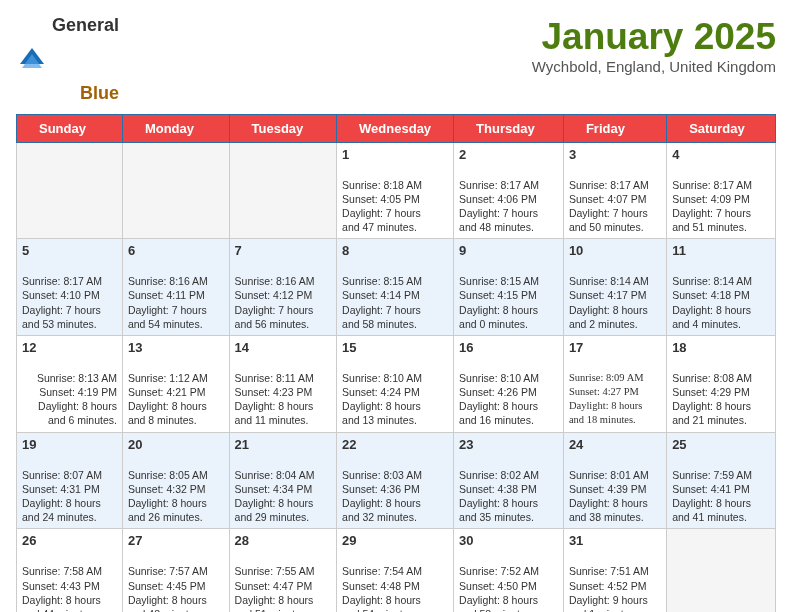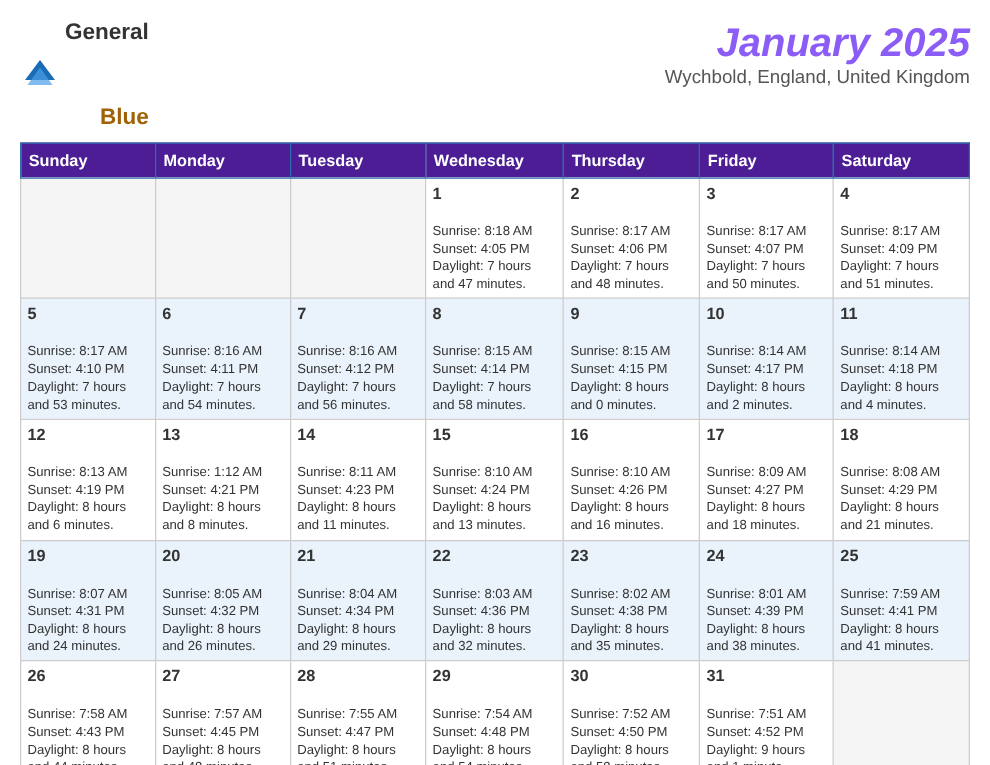--- a/index.html
+++ b/index.html
@@ -39,39 +39,38 @@
     }
     .logo-icon {
       width: 32px;
       height: 32px;
       margin-right: 4px;
     }
     .title-section {
       text-align: right;
     }
     .month-title {
-      font-size: 32px;
-      font-weight: bold;
-      color: #8b5cf6;
-      font-style: italic;
+      font-size: 37px;
+      font-weight: bold;
+      color: #4d7c0f;
     }
     .location {
       font-size: 15px;
       color: #555;
     }
     .calendar {
       width: 100%;
       border-collapse: collapse;
       font-size: 11px;
     }
     .calendar th {
-      background: #4c1d95;
+      background: #ef4444;
       color: #fff;
       text-align: left;
-      padding: 6px 6px;
+      padding: 6px 22px;
       font-size: 13px;
       font-weight: bold;
       border: 1px solid #2a6da8;
     }
     .calendar td {
       border: 1px solid #ccc;
       vertical-align: top;
       padding: 4px 5px;
       width: 113px;
       min-height: 80px;
@@ -216,21 +215,21 @@
           <span class="day-number">11</span>
           <div class="day-info" style="white-space: pre-line;">Sunrise: 8:14 AM
 Sunset: 4:18 PM
 Daylight: 8 hours
 and 4 minutes.</div>
         </td>
       </tr>
       <tr>
         <td>
           <span class="day-number">12</span>
-          <div class="day-info" style="white-space: pre-line;">Sunrise: 8:13 AM
+          <div class="day-info" style="white-space: pre-line; text-align: right;">Sunrise: 8:13 AM
 Sunset: 4:19 PM
 Daylight: 8 hours
 and 6 minutes.</div>
         </td>
         <td>
           <span class="day-number">13</span>
           <div class="day-info" style="white-space: pre-line;">Sunrise: 1:12 AM
 Sunset: 4:21 PM
 Daylight: 8 hours
 and 8 minutes.</div>
@@ -251,21 +250,21 @@
         </td>
         <td>
           <span class="day-number">16</span>
           <div class="day-info" style="white-space: pre-line;">Sunrise: 8:10 AM
 Sunset: 4:26 PM
 Daylight: 8 hours
 and 16 minutes.</div>
         </td>
         <td>
           <span class="day-number">17</span>
-          <div class="day-info" style="white-space: pre-line;">Sunrise: 8:09 AM
+          <div class="day-info" style="white-space: pre-line; font-family: Liberation Serif, serif;">Sunrise: 8:09 AM
 Sunset: 4:27 PM
 Daylight: 8 hours
 and 18 minutes.</div>
         </td>
         <td>
           <span class="day-number">18</span>
           <div class="day-info" style="white-space: pre-line;">Sunrise: 8:08 AM
 Sunset: 4:29 PM
 Daylight: 8 hours
 and 21 minutes.</div>

